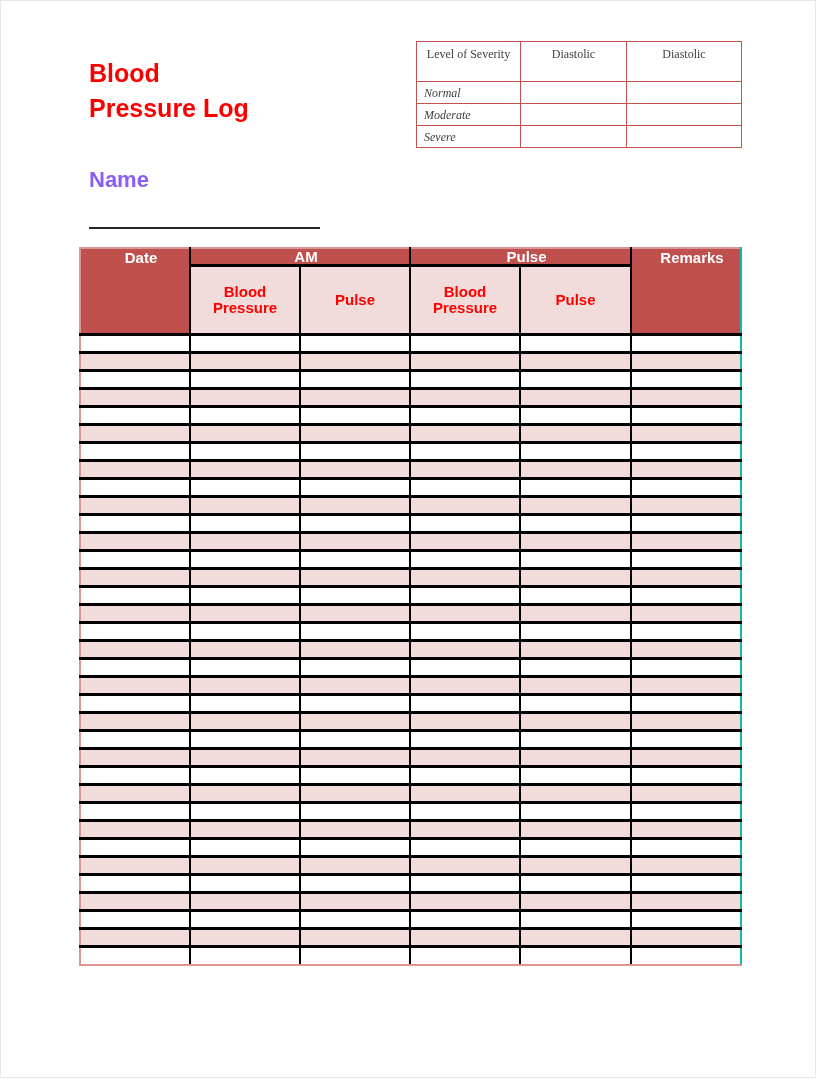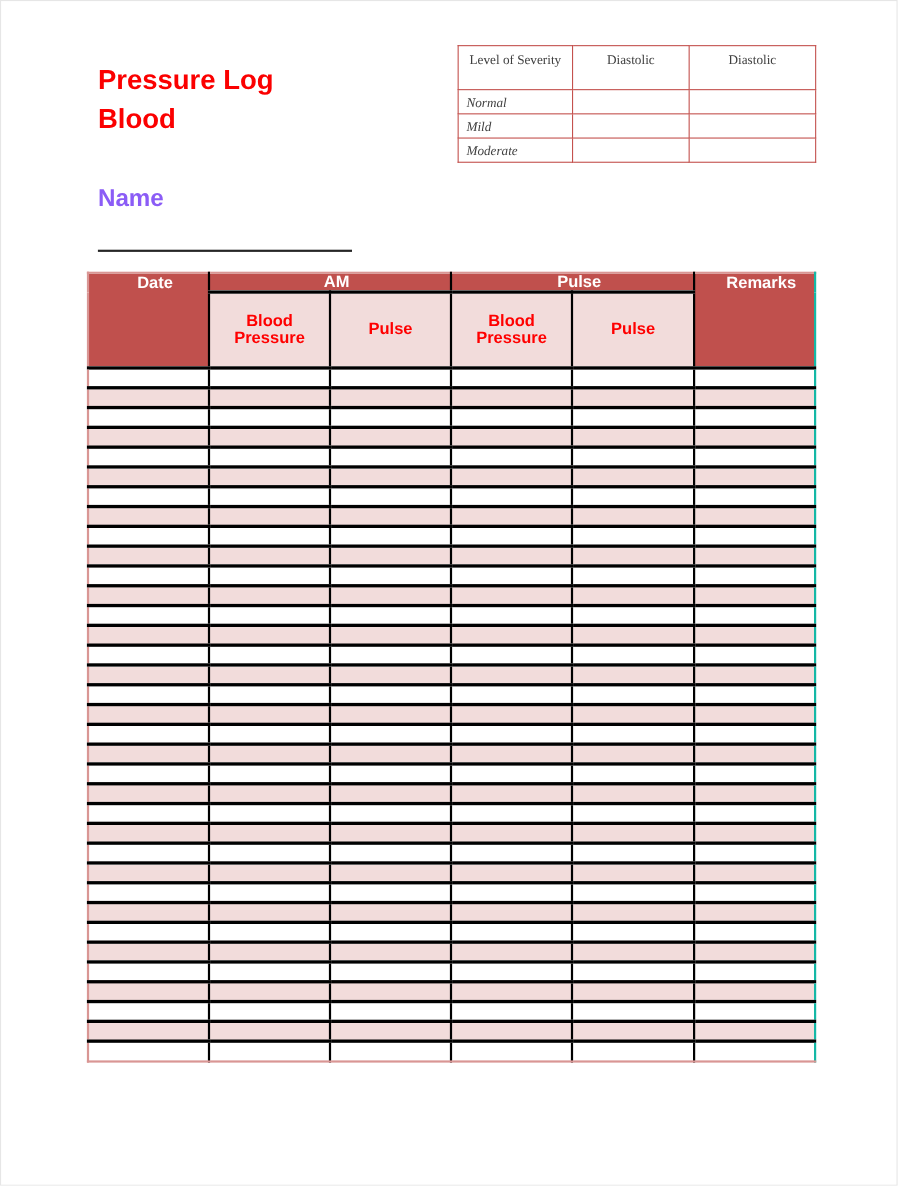--- a/index.html
+++ b/index.html
@@ -123,22 +123,22 @@
   .log .edge-r { border-right: 2px solid #14b8a6; margin-left: 12px; }
   .log tr.grouprow th { border-top: 2px solid #d99694; }
   .log tbody tr:last-child td { border-bottom: 2px solid #d99694; }
 </style>
 </head>
 <body>
 
 <div class="page">
 
   <div class="title">
+    <div>Blood</div>
     <div>Pressure Log</div>
-    <div>Blood</div>
   </div>
 
   <table class="severity">
     <colgroup>
         <col style="width:104px">
         <col style="width:106px">
         <col style="width:115px">
       </colgroup>
     <thead>
       <tr>
@@ -147,26 +147,26 @@
         <th>Diastolic</th>
       </tr>
     </thead>
     <tbody>
       <tr>
         <td>Normal</td>
         <td class="empty"></td>
         <td class="empty"></td>
       </tr>
       <tr>
-        <td>Mild</td>
+        <td>Moderate</td>
         <td class="empty"></td>
         <td class="empty"></td>
       </tr>
       <tr>
-        <td>Moderate</td>
+        <td>Severe</td>
         <td class="empty"></td>
         <td class="empty"></td>
       </tr>
     </tbody>
   </table>
 
   <div class="name-label">Name</div>
   <div class="name-line"></div>
 
   <table class="log">

